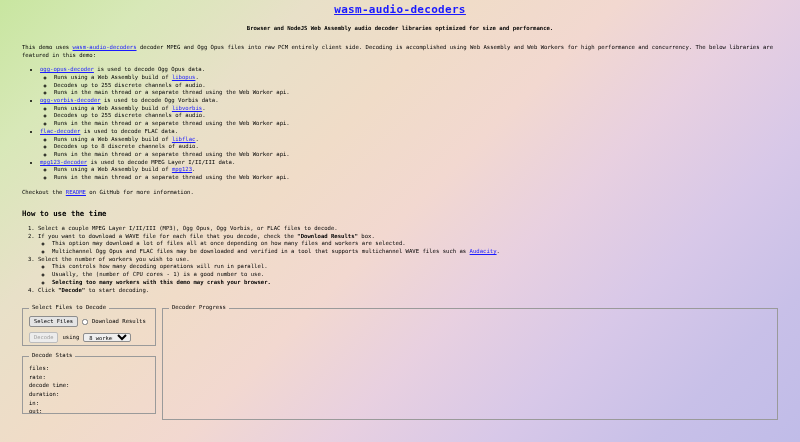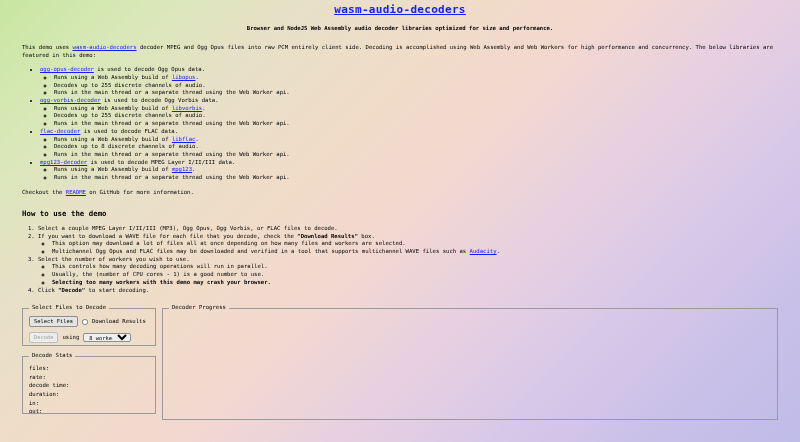--- a/index.html
+++ b/index.html
@@ -216,21 +216,21 @@
         <li><span>Runs in the main thread or a separate thread using the Web Worker api.</span></li>
       </ul>
     </li>
 
   </ul>
 
   <div class="checkout">
     <span>Checkout the </span><a href="#">README</a><span> on GitHub for more information.</span>
   </div>
 
-  <h2 class="howto">How to use the demo</h2>
+  <h2 class="howto">How to use the time</h2>
 
   <ol class="steps">
     <li>
       <span>Select a couple MPEG Layer I/II/III (MP3), Ogg Opus, Ogg Vorbis, or FLAC files to decode.</span>
     </li>
     <li>
       <span>If you want to download a WAVE file for each file that you decode, check the </span><span class="b">"Download Results"</span><span> box.</span>
       <ul>
         <li><span>This option may download a lot of files all at once depending on how many files and workers are selected.</span></li>
         <li><span>Multichannel Ogg Opus and FLAC files may be downloaded and verified in a tool that supports multichannel WAVE files such as </span><a href="#">Audacity</a><span>.</span></li>

